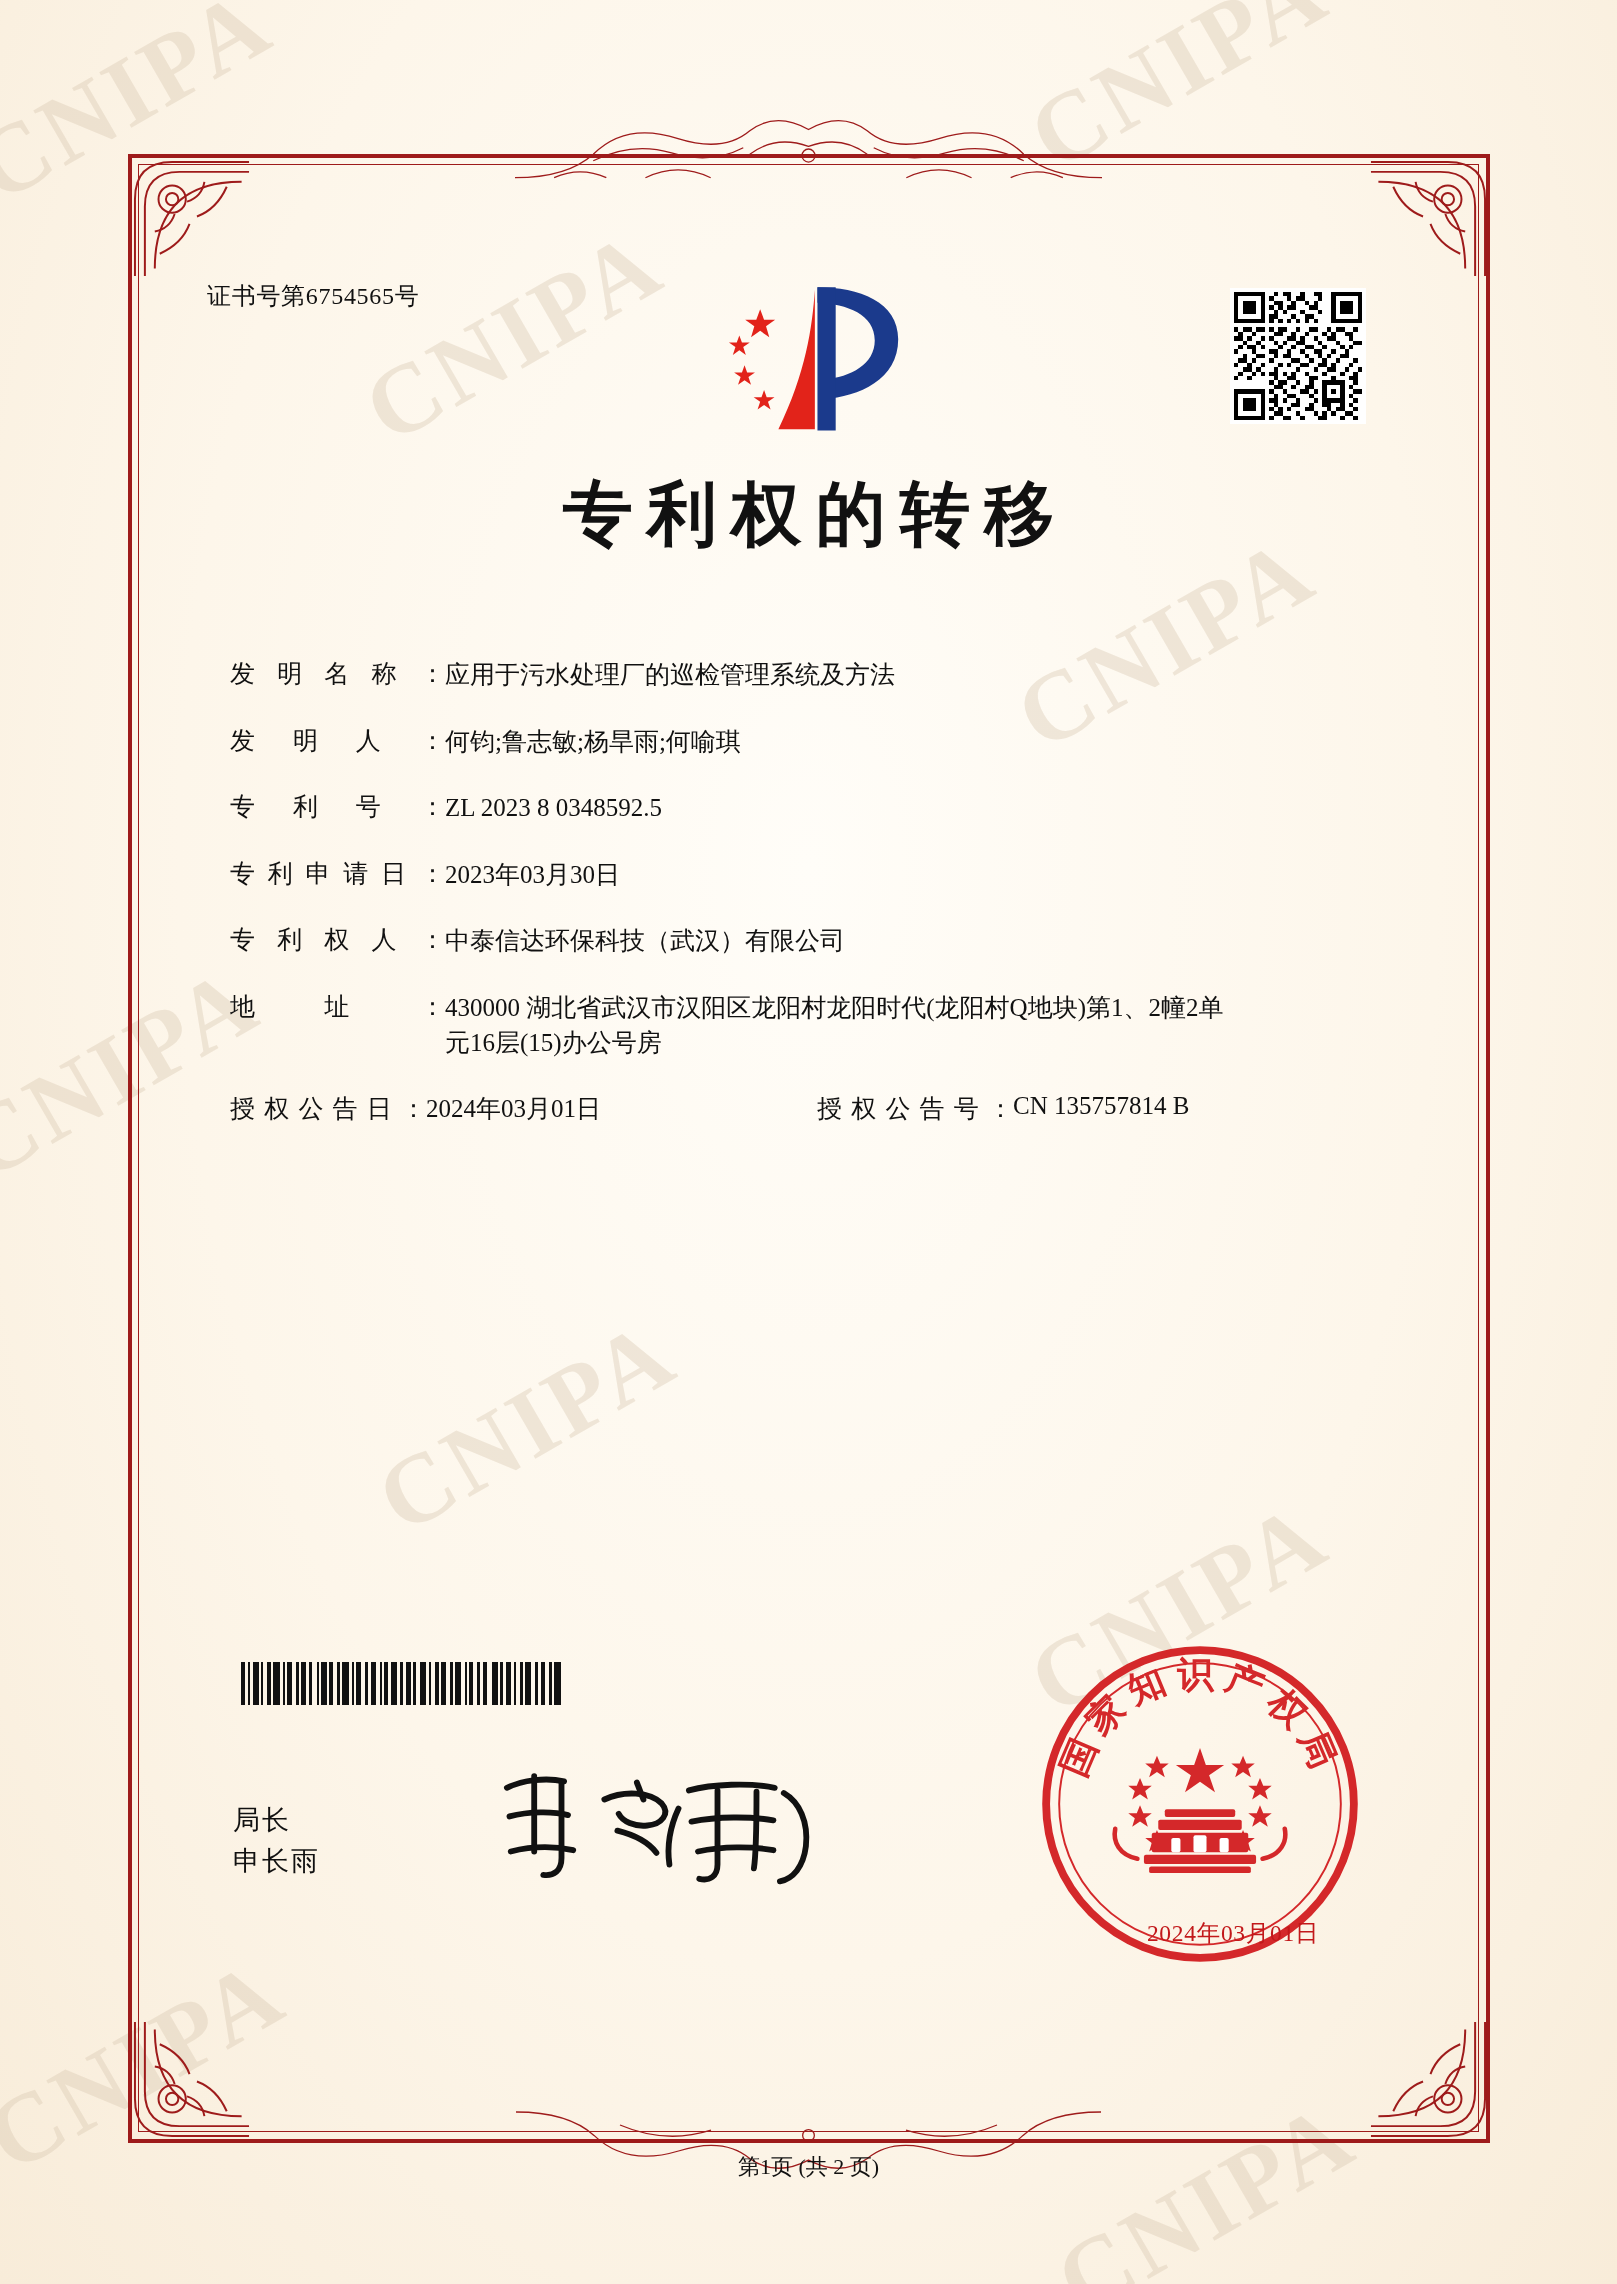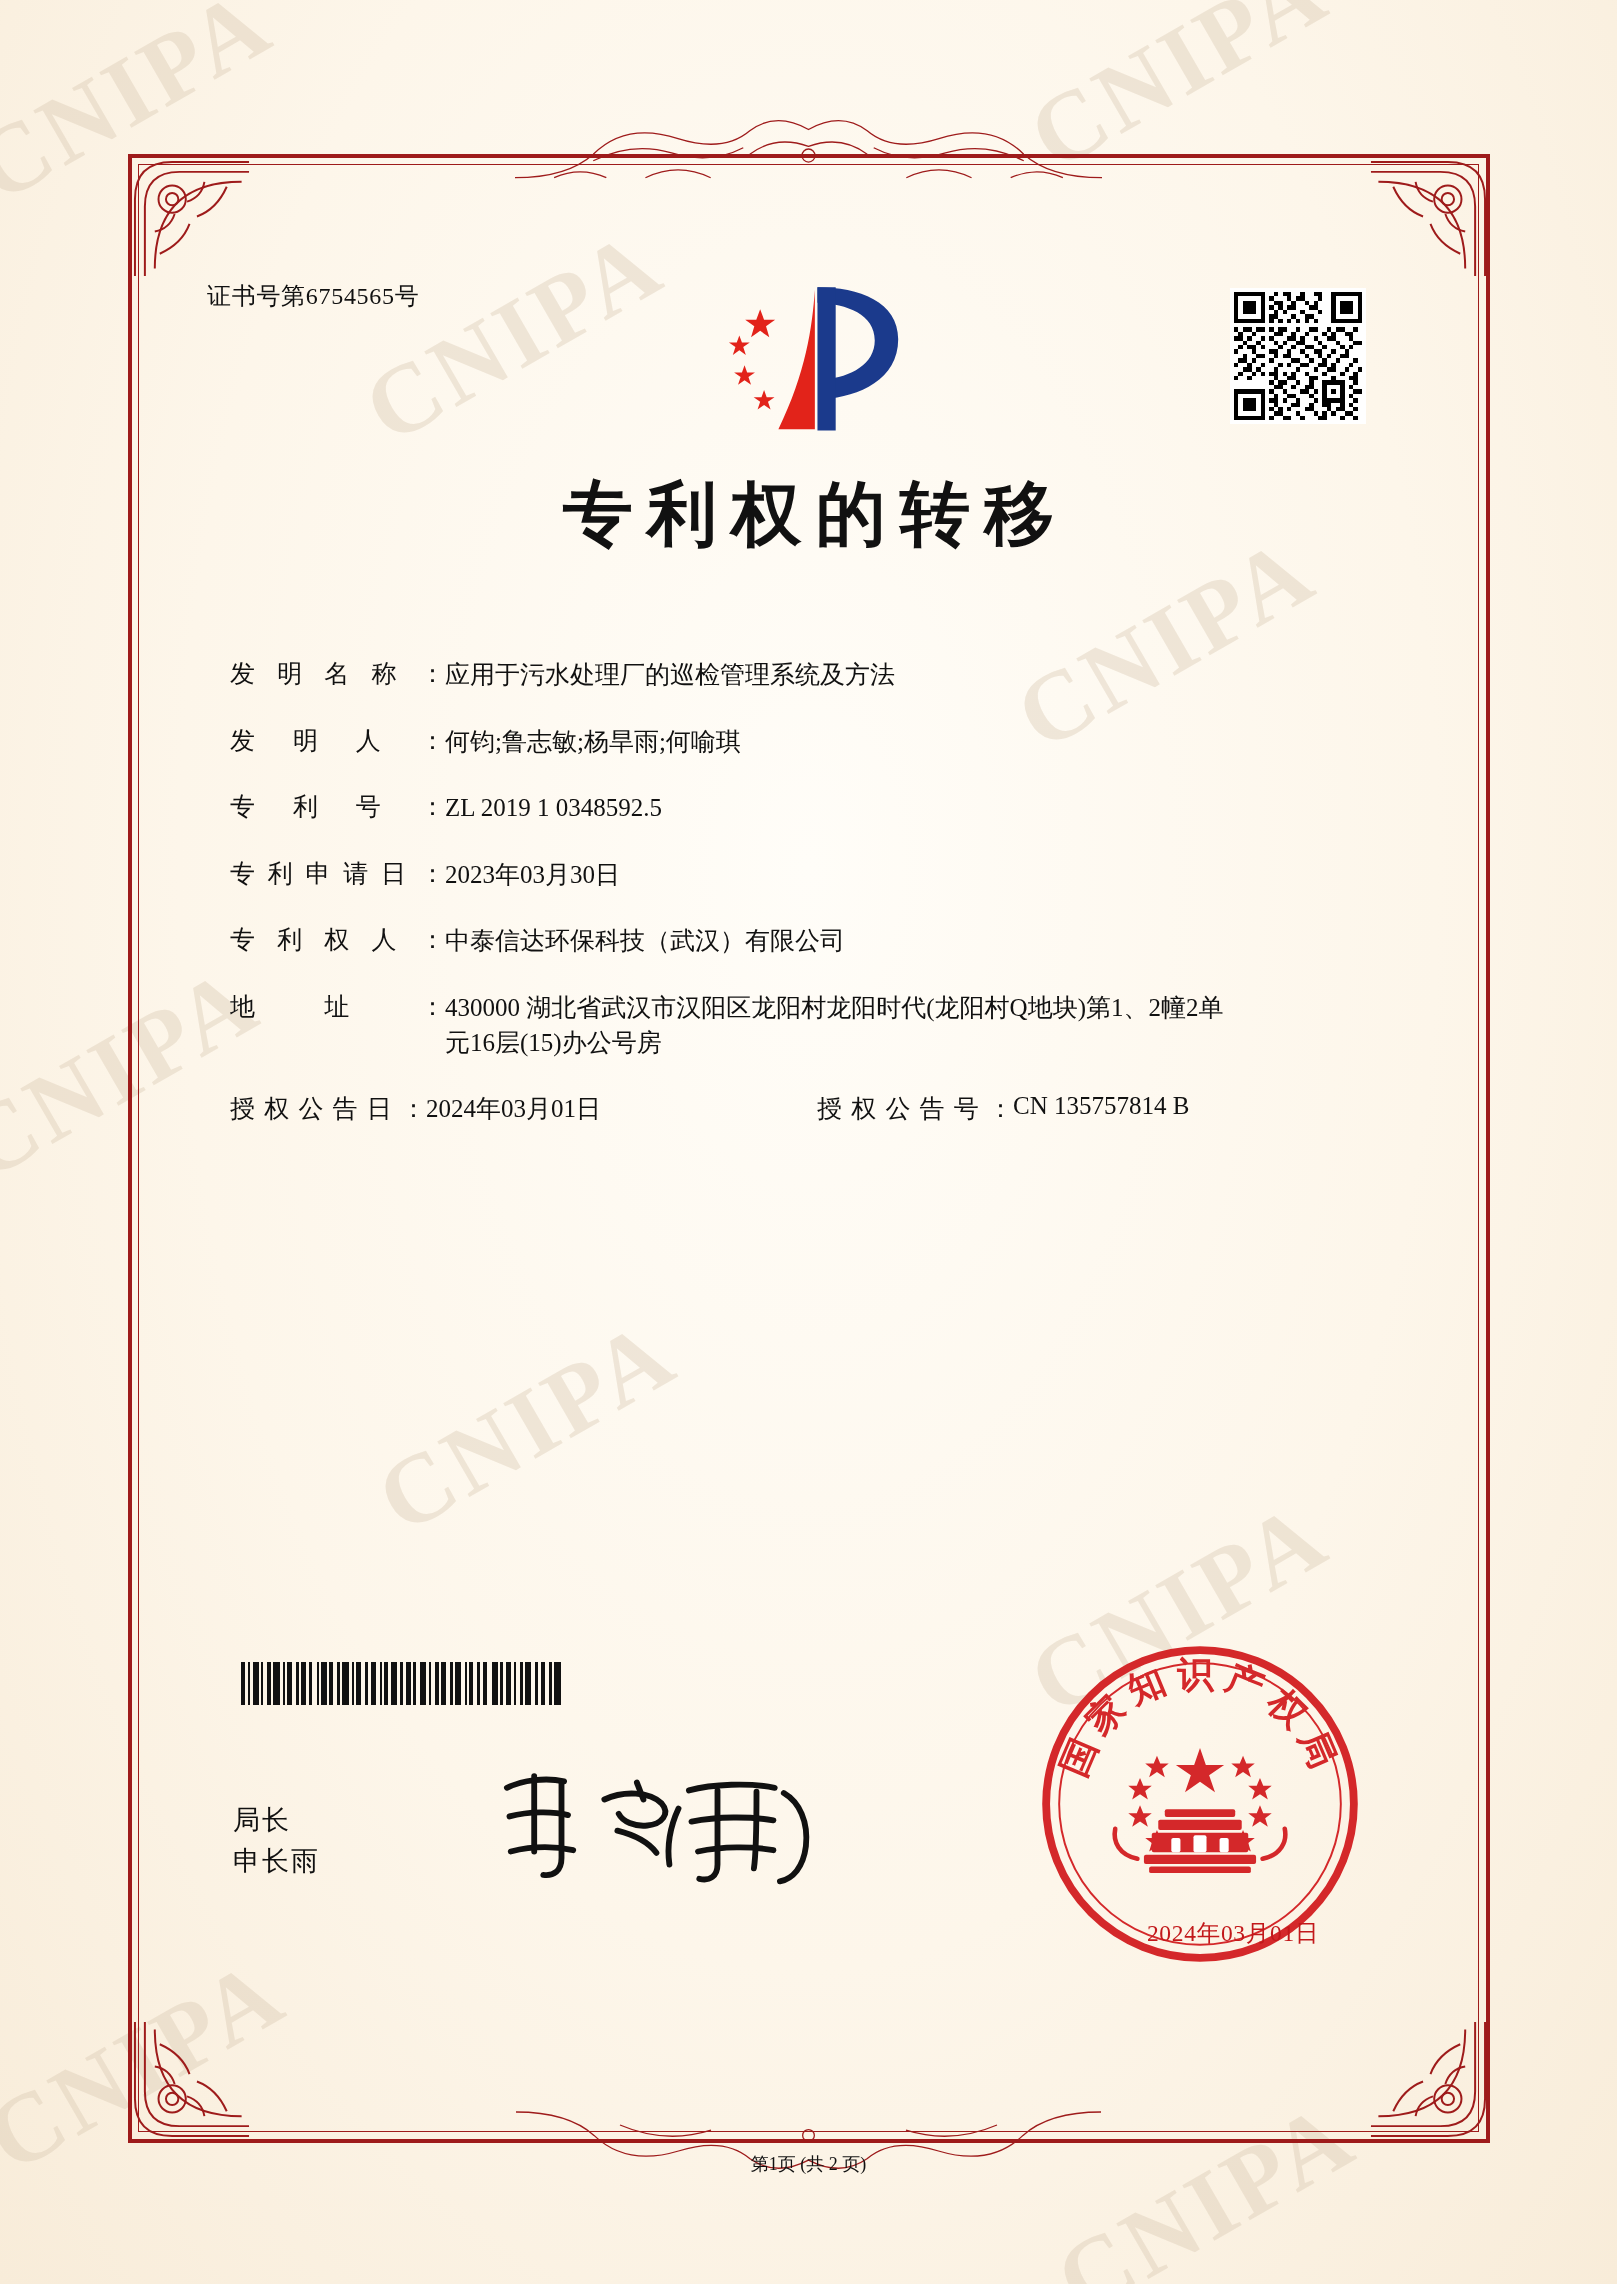--- a/index.html
+++ b/index.html
@@ -257,21 +257,21 @@
     color: #c2181a;
     letter-spacing: 0.7px;
   }
 
   
   .page-no {
     position: absolute;
     left: 0; right: 0;
     top: 2152px;
     text-align: center;
-    font-size: 18px;
+    font-size: 22px;
     color: #111;
   }
   .footer-note {
     position: absolute;
     left: 0; right: 0;
     top: 2217px;
     text-align: center;
     font-size: 25px;
     font-weight: 700;
     letter-spacing: 2px;
@@ -631,21 +631,21 @@
       <div class="val">何钧;鲁志敏;杨旱雨;何喻琪</div>
     </div>
 
     <div class="row">
       <div class="lbl">
         <span class="ch">专</span>
           <span class="ch">利</span>
           <span class="ch">号</span>
           <span class="colon">：</span>
       </div>
-      <div class="val">ZL 2019 1 0348592.5</div>
+      <div class="val">ZL 2023 8 0348592.5</div>
     </div>
 
     <div class="row">
       <div class="lbl">
         <span class="ch">专</span>
           <span class="ch">利</span>
           <span class="ch">申</span>
           <span class="ch">请</span>
           <span class="ch">日</span>
           <span class="colon">：</span>

